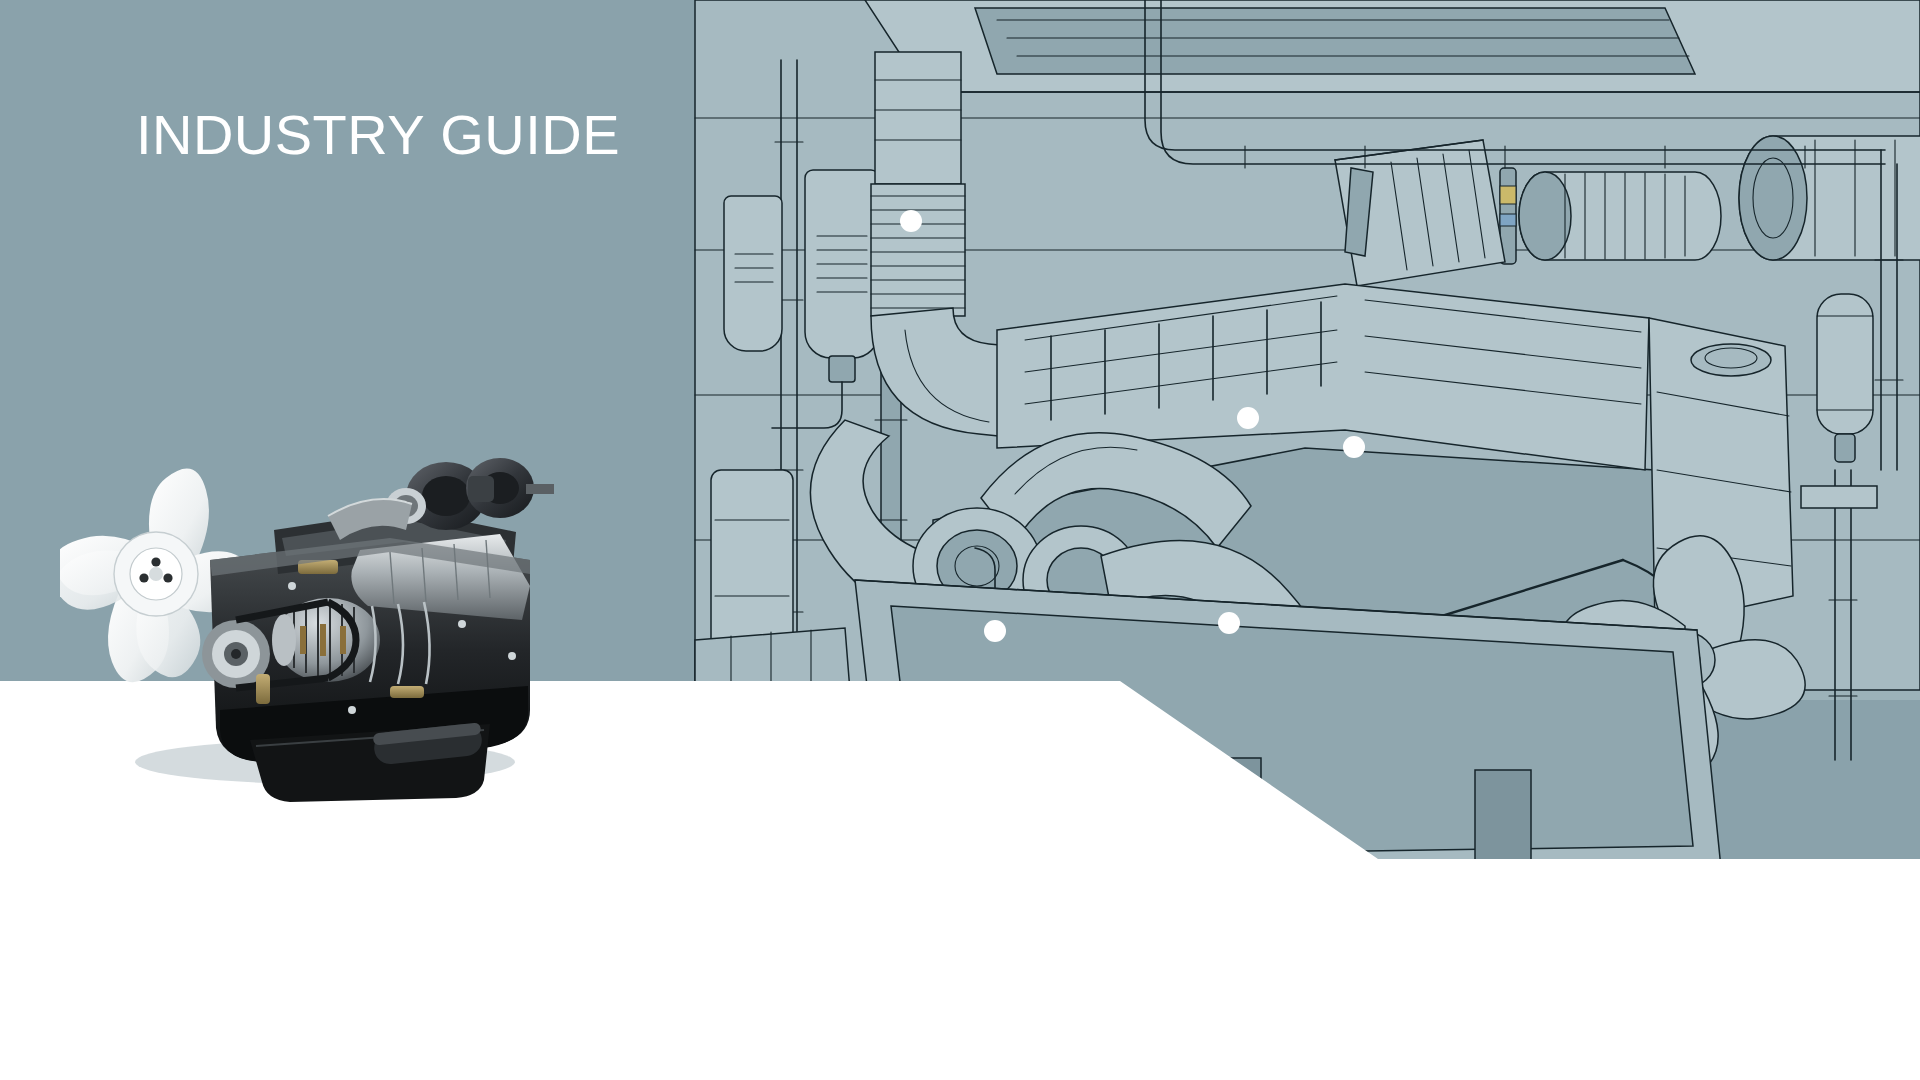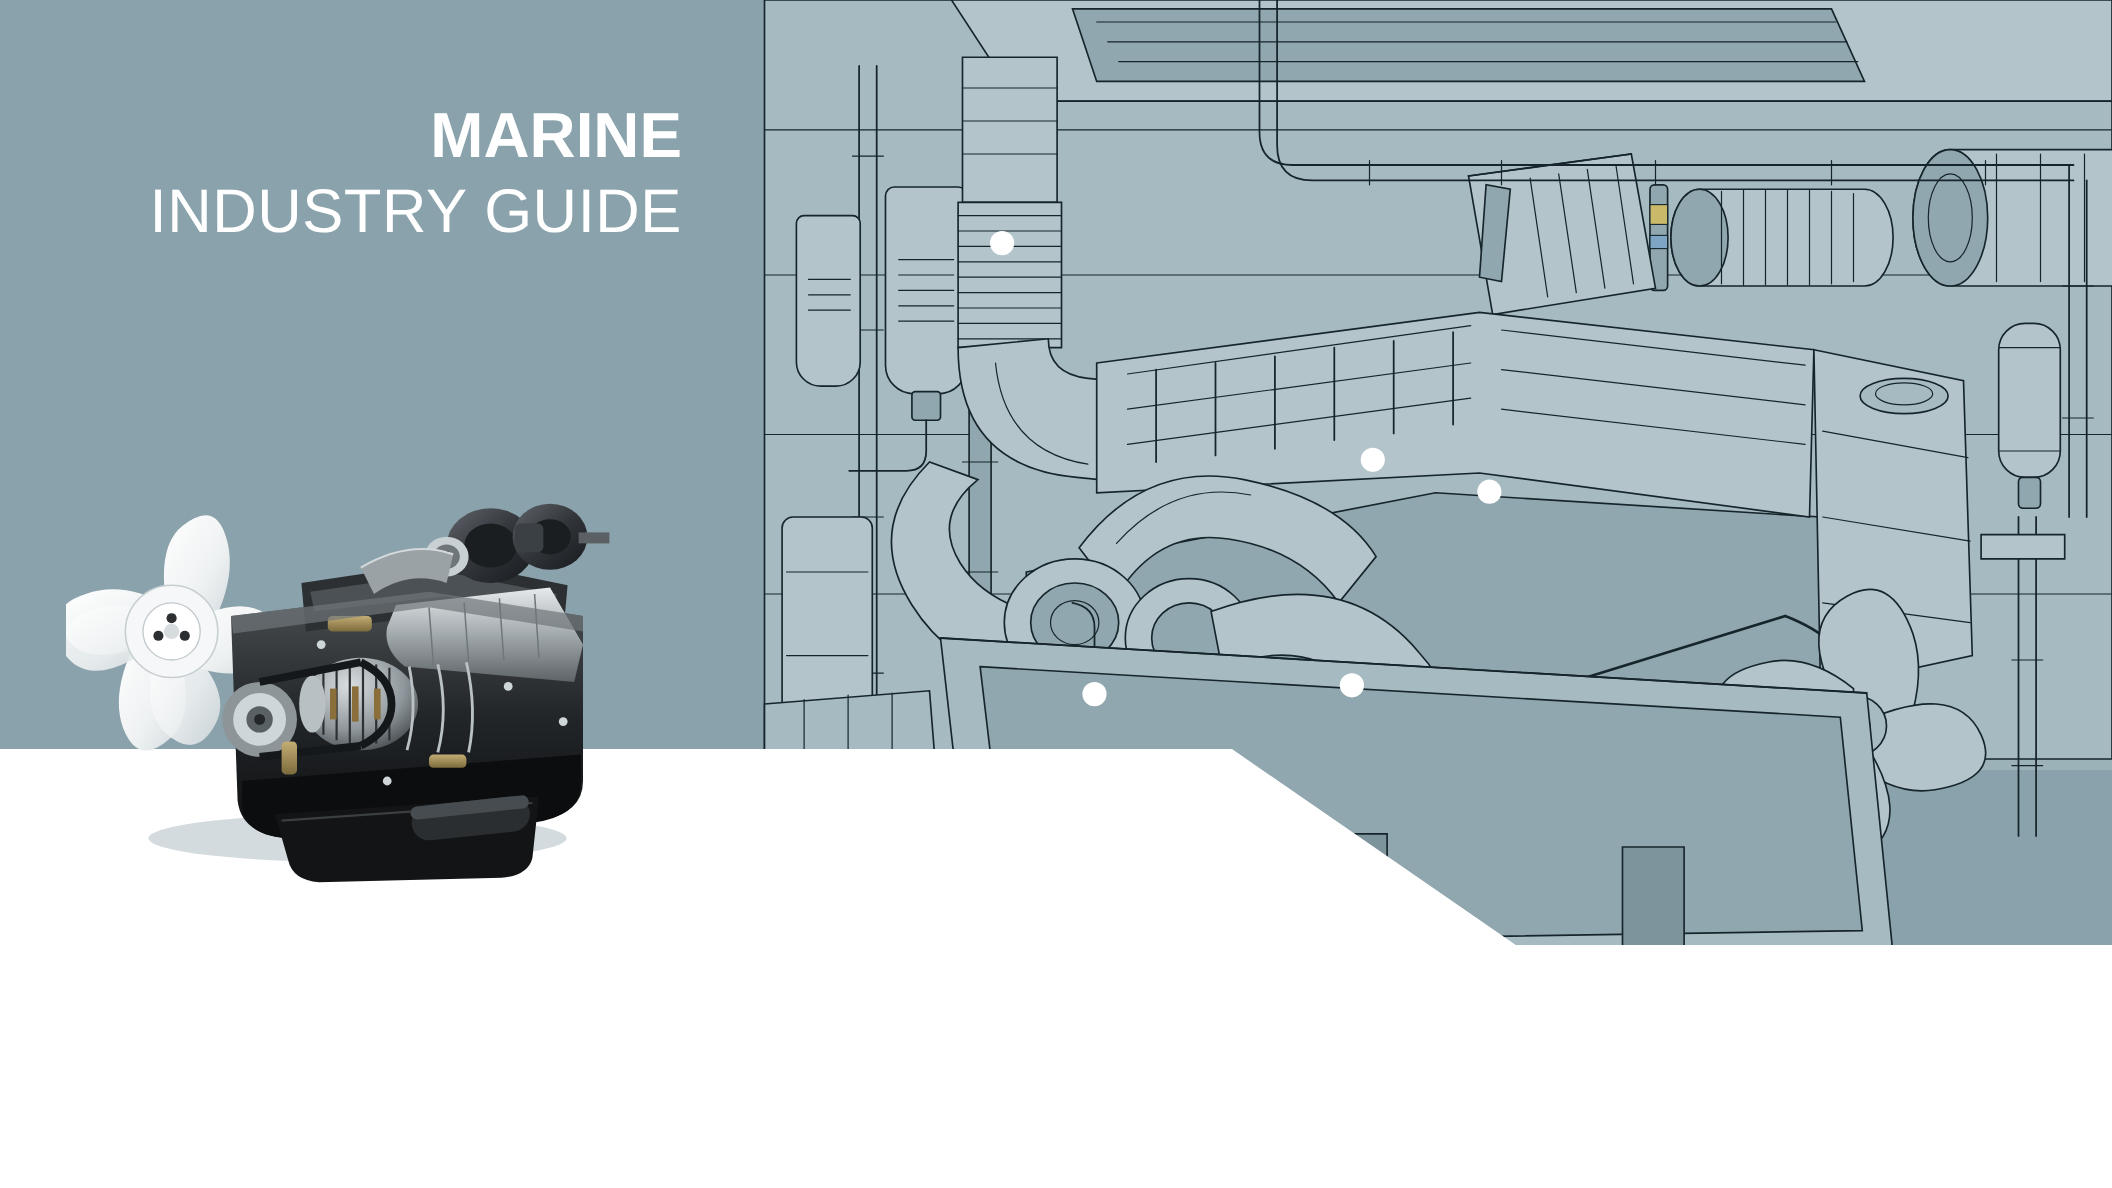--- a/index.html
+++ b/index.html
@@ -428,17 +428,16 @@
           <circle cx="402" cy="214" r="4"></circle>
         <circle cx="452" cy="246" r="4"></circle>
           <circle cx="292" cy="300" r="4"></circle>
       </g>
 
       <path d="M150 150 L330 128 L470 150 L470 164 L330 142 L152 166 Z" fill="#6f767b" opacity="0.7"></path>
     </svg>
   </div>
 
   <div class="headline">
-    <span class="l1">MARINE</span>
     <span class="l4">INDUSTRY GUIDE</span>
   </div>
 
 </div>
 
 </body></html>

